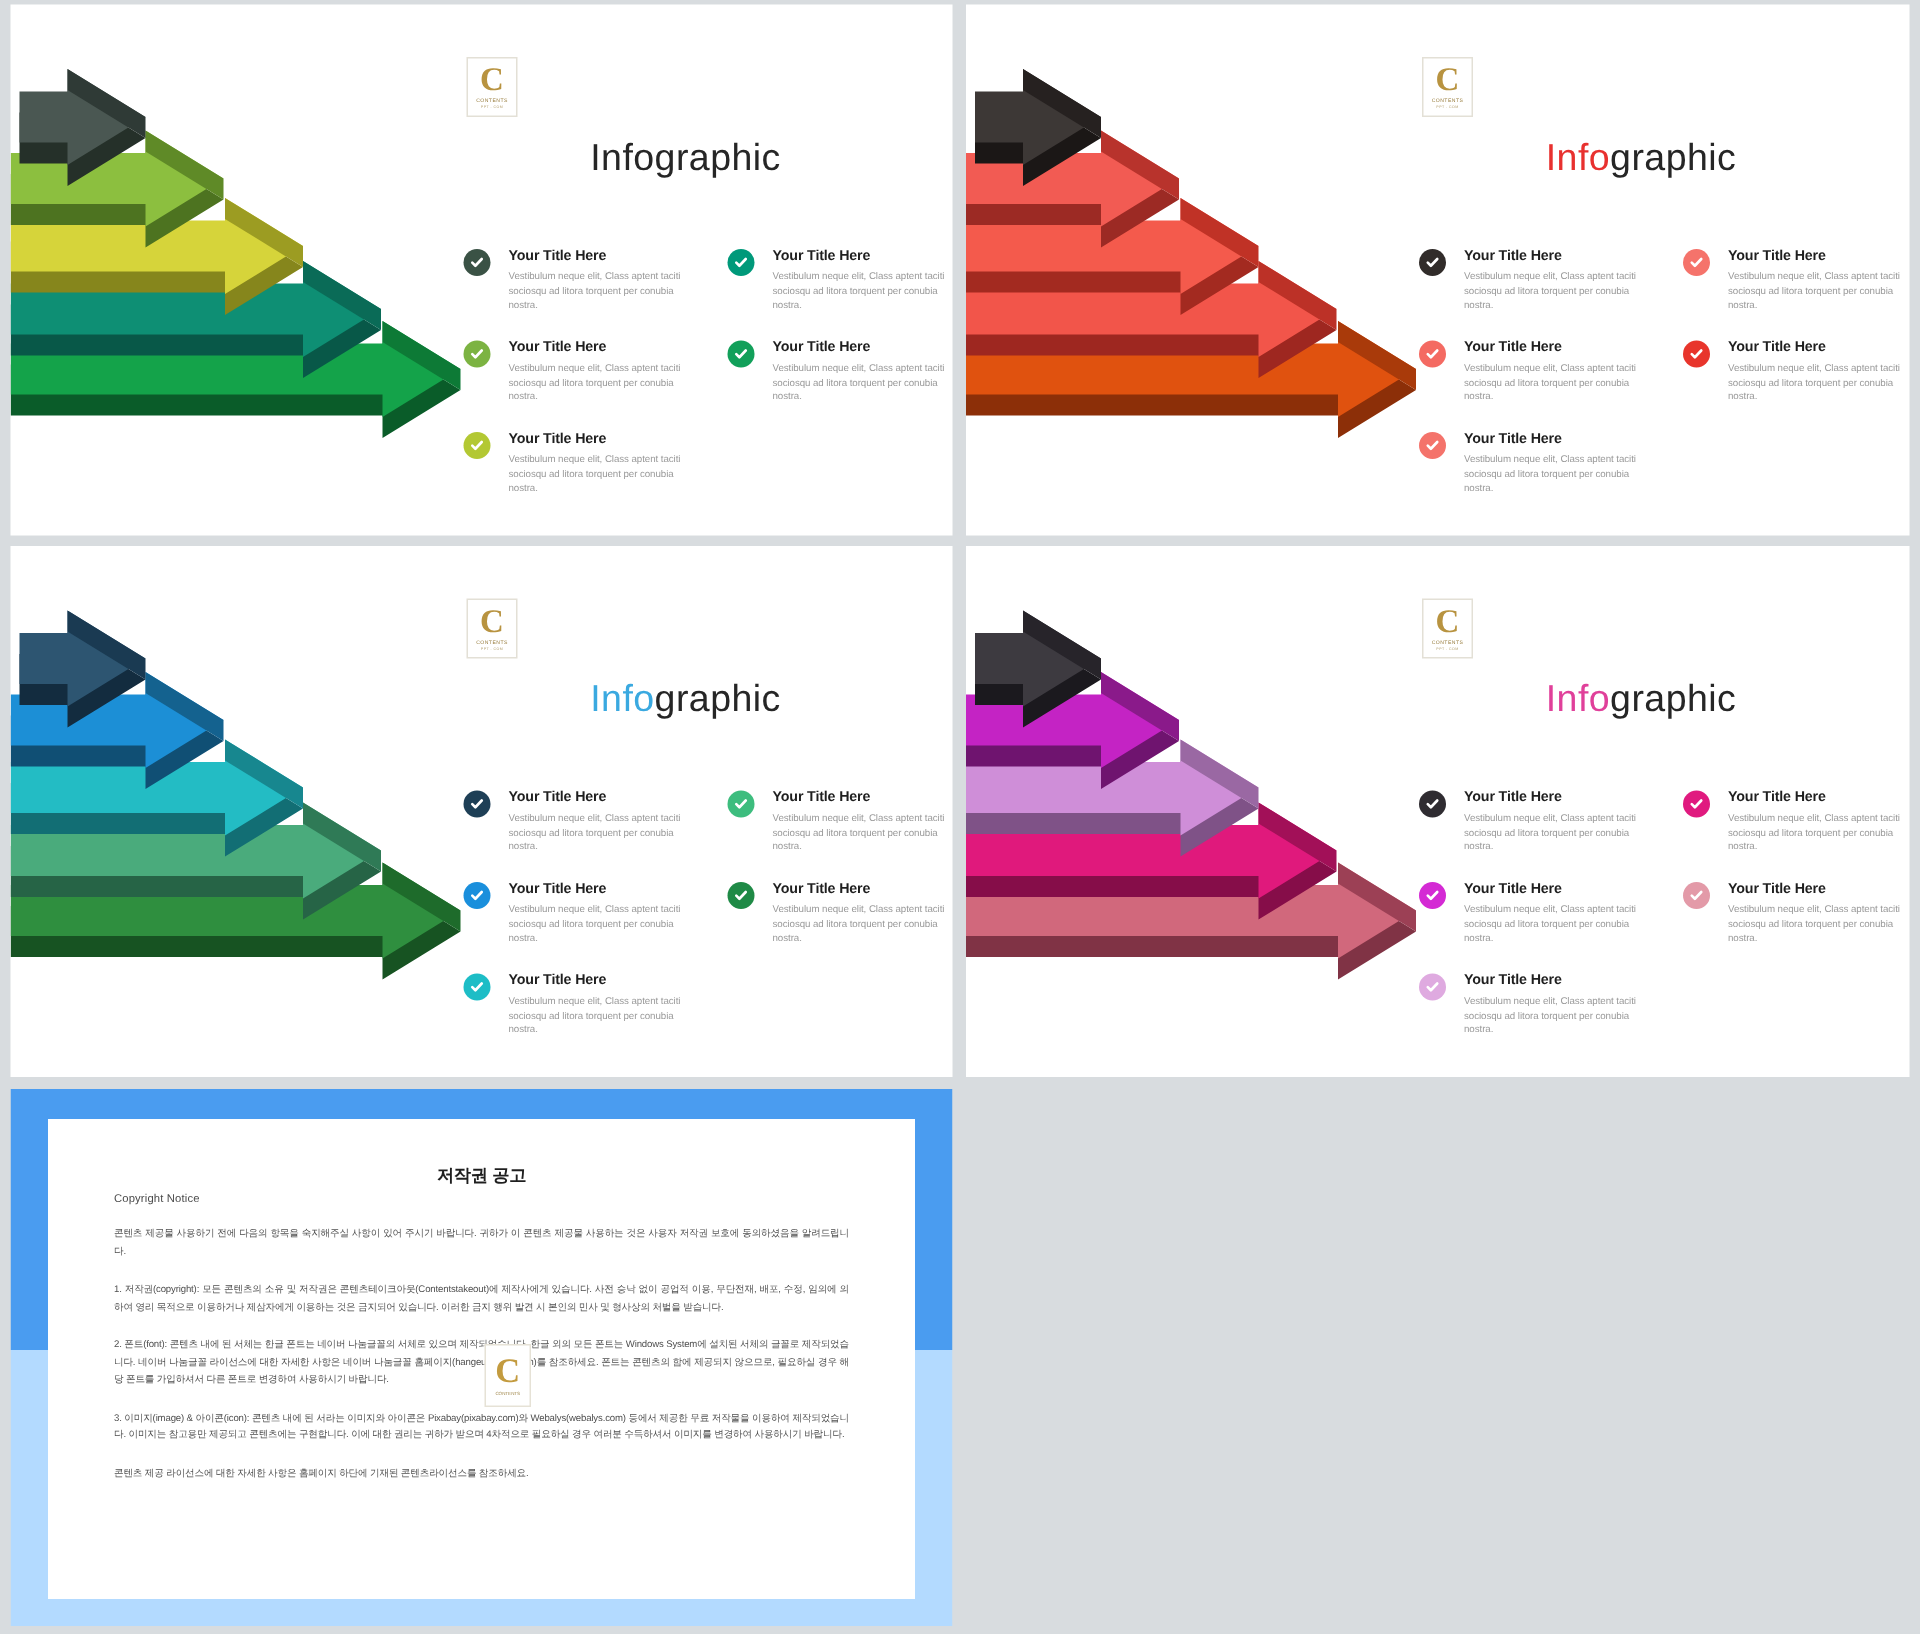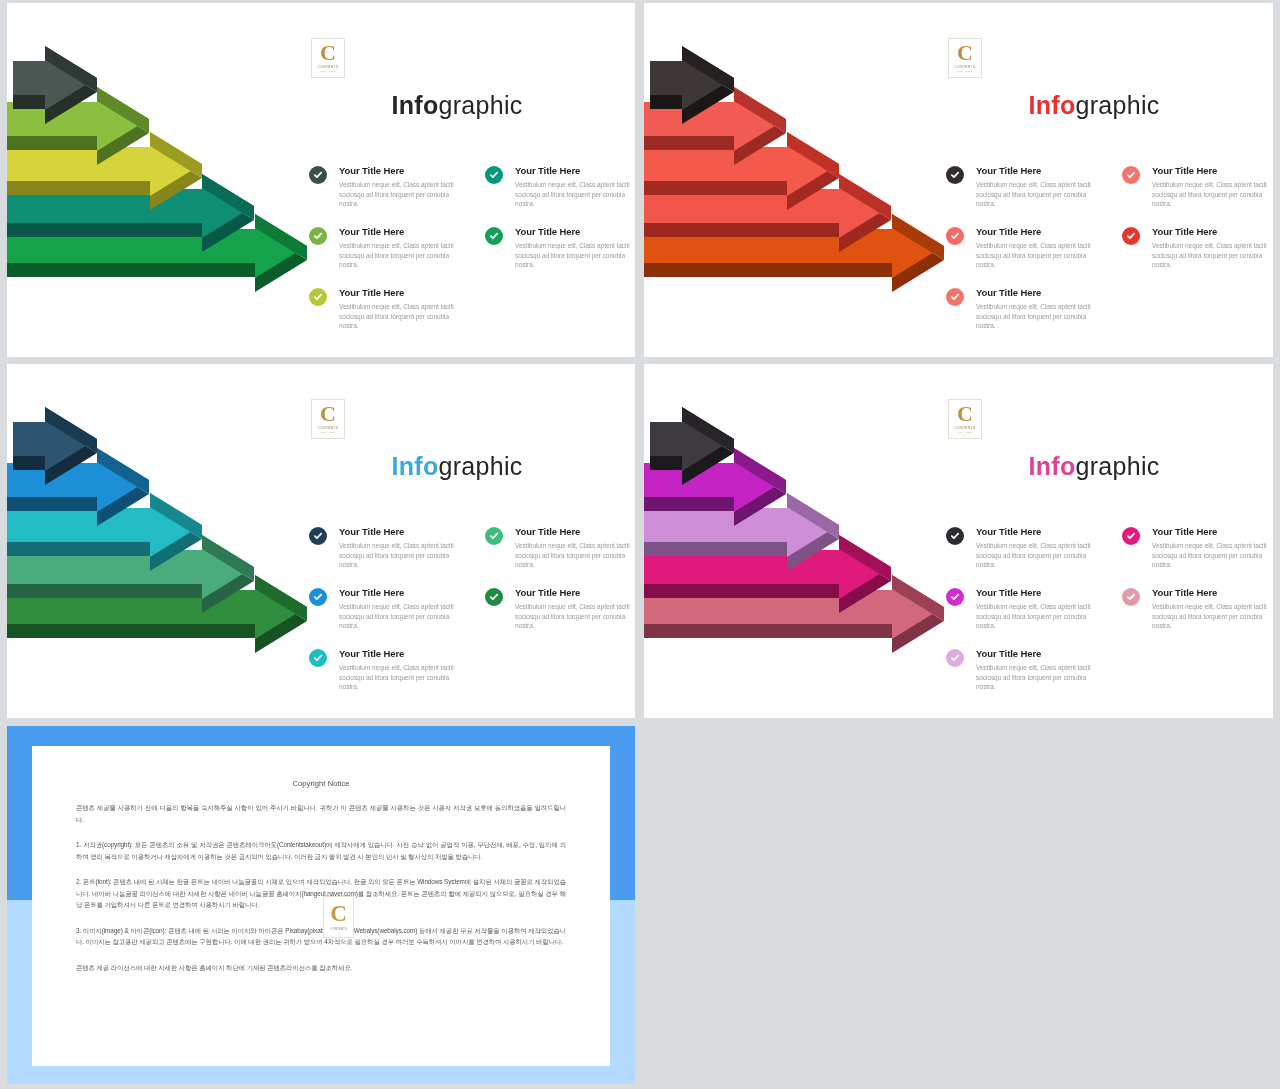--- a/index.html
+++ b/index.html
@@ -38,21 +38,21 @@
     position:absolute;
     left:0; top:60px;
     width:300px;
     text-align:center;
     font-size:25px;
     font-weight:400;
     letter-spacing:0.3px;
     color:#262626;
     white-space:nowrap;
   }
-  .ig-title .accent{font-weight:700;margin-top:37px;}
+  .ig-title .accent{font-weight:400;margin-top:37px;}
 
   .bullets{
     position:absolute;
     left:2px; top:118px;
     width:328px;
   }
   .bcol{position:absolute;top:16px;width:160px;}
   .bcol.left{left:0;}
   .bcol.right{left:176px;}
 
@@ -114,21 +114,21 @@
     width:578px; height:320px;
     background:#ffffff;
     box-sizing:border-box;
     padding:30px 44px 0 44px;
   }
   .cz-h1{
     text-align:center;font-size:11.5px;font-weight:bold;
     color:#1f1f1f;letter-spacing:-0.2px;
   }
   .cz-h2{
-    text-align:center;font-size:7.5px;color:#4a4a4a;
+    font-size:7.5px;color:#4a4a4a;
     margin-top:3px;letter-spacing:0.1px;
   }
   .cz-p{
     font-size:6.4px;color:#4f4f4f;line-height:11.5px;
     margin-top:14px;letter-spacing:-0.1px;text-align:justify;
   }
   .cz-wm{
     position:absolute;
     left:291px; top:150px;
     width:31px;height:42px;
@@ -523,20 +523,21 @@
         <div class="wm2">PPT . COM</div>
       </div>
     </div>
   </div>
 
   <div id="slide-5">
     <div class="cz-band cz-top"></div>
     <div class="cz-band cz-bot"></div>
 
     <div class="cz-page">
+      <div class="cz-h1">저작권 공고</div>
       <div class="cz-h2">Copyright Notice</div>
 
       <div class="cz-p">콘텐츠 제공물 사용하기 전에 다음의 항목을 숙지해주실 사항이 있어 주시기 바랍니다. 귀하가 이 콘텐츠 제공물 사용하는 것은 사용자 저작권 보호에 동의하셨음을 알려드립니다.</div>
       <div class="cz-p">1. 저작권(copyright): 모든 콘텐츠의 소유 및 저작권은 콘텐츠테이크아웃(Contentstakeout)에 제작사에게 있습니다. 사전 승낙 없이 공업적 이용, 무단전재, 배포, 수정, 임의에 의하여 영리 목적으로 이용하거나 제삼자에게 이용하는 것은 금지되어 있습니다. 이러한 금지 행위 발견 시 본인의 민사 및 형사상의 처벌을 받습니다.</div>
       <div class="cz-p">2. 폰트(font): 콘텐츠 내에 된 서체는 한글 폰트는 네이버 나눔글꼴의 서체로 있으며 제작되었습니다. 한글 외의 모든 폰트는 Windows System에 설치된 서체의 글꼴로 제작되었습니다. 네이버 나눔글꼴 라이선스에 대한 자세한 사항은 네이버 나눔글꼴 홈페이지(hangeul.naver.com)를 참조하세요. 폰트는 콘텐츠의 함에 제공되지 않으므로, 필요하실 경우 해당 폰트를 가입하셔서 다른 폰트로 변경하여 사용하시기 바랍니다.</div>
       <div class="cz-p">3. 이미지(image) &amp; 아이콘(icon): 콘텐츠 내에 된 서라는 이미지와 아이콘은 Pixabay(pixabay.com)와 Webalys(webalys.com) 등에서 제공한 무료 저작물을 이용하여 제작되었습니다. 이미지는 참고용만 제공되고 콘텐츠에는 구현합니다. 이에 대한 권리는 귀하가 받으며 4차적으로 필요하실 경우 여러분 수득하셔서 이미지를 변경하여 사용하시기 바랍니다.</div>
       <div class="cz-p">콘텐츠 제공 라이선스에 대한 자세한 사항은 홈페이지 하단에 기재된 콘텐츠라이선스를 참조하세요.</div>
 
       <div class="cz-wm">
         <div class="wmC">C</div>

